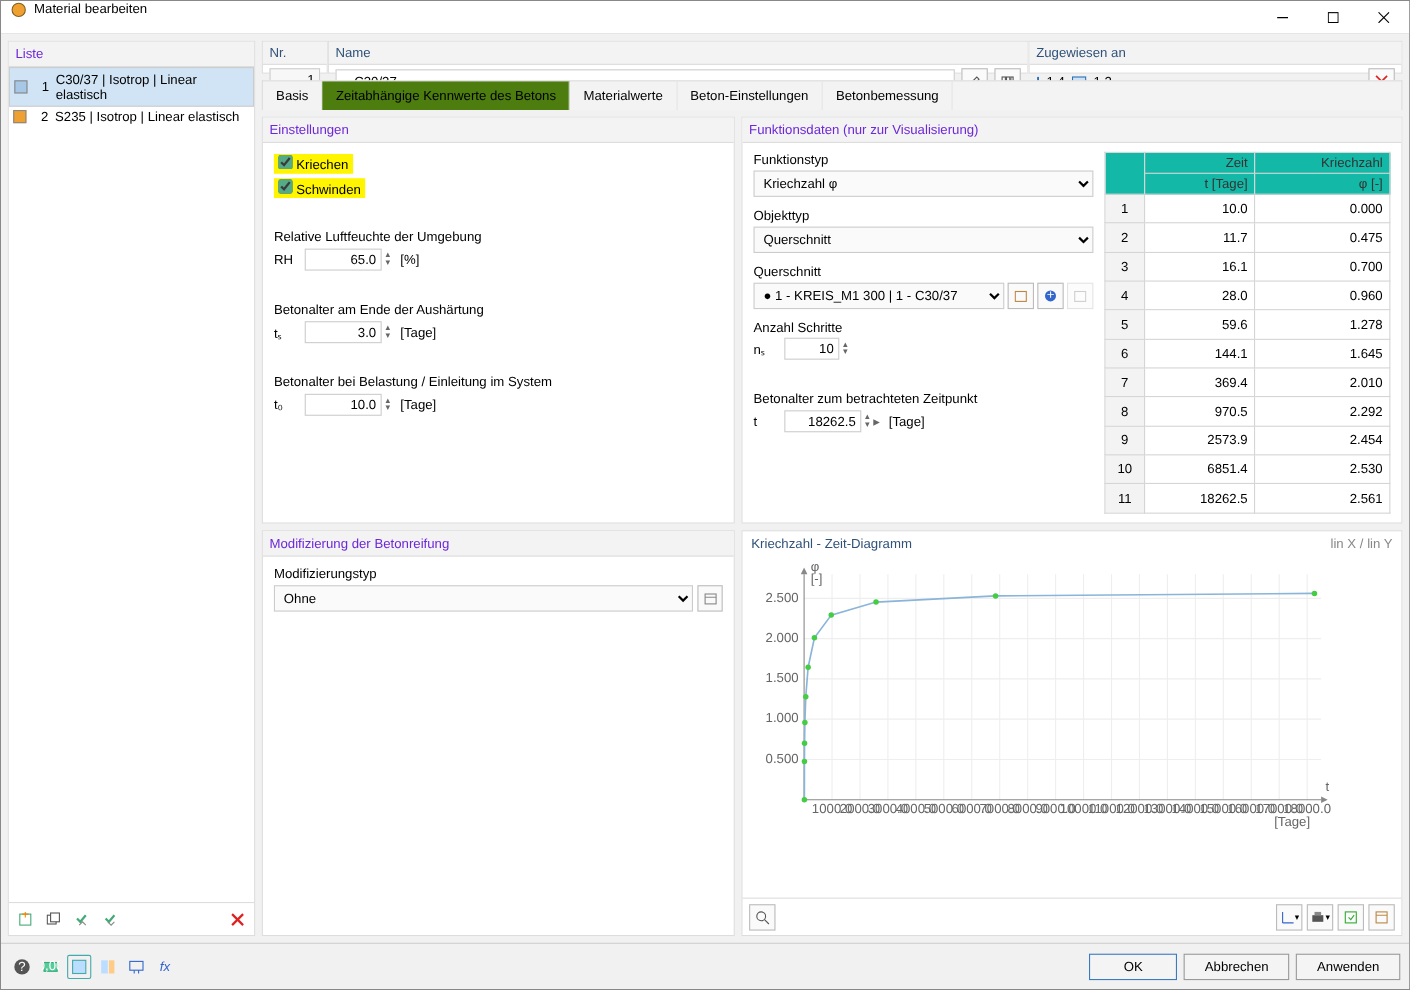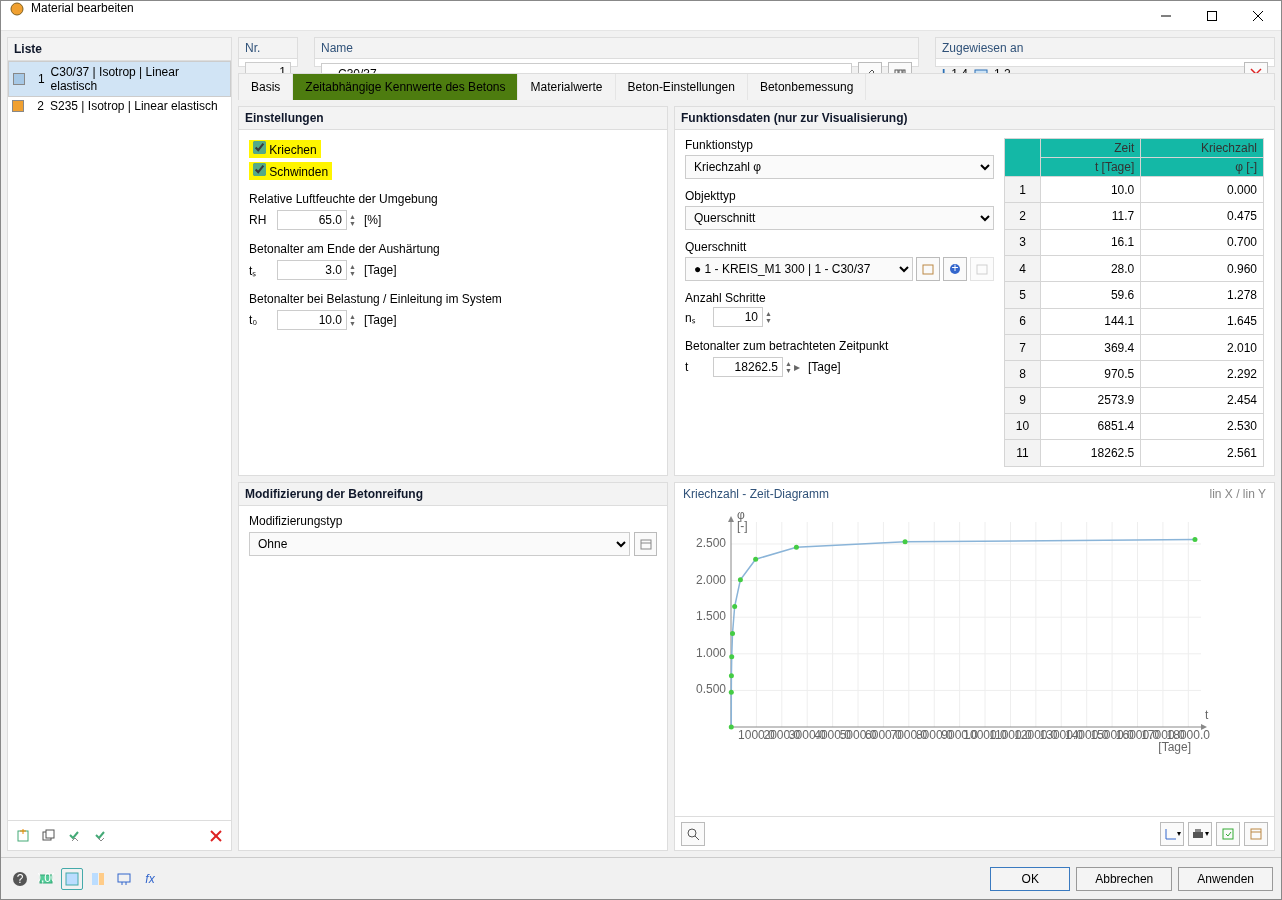--- a/index.html
+++ b/index.html
@@ -4,32 +4,32 @@
 <style>
 *{box-sizing:border-box;font-family:"Segoe UI",Tahoma,sans-serif;font-size:12px;margin:0;padding:0}
 body{background:#f0f0f0;width:1282px;height:900px;overflow:hidden}
 .window{width:1282px;height:900px;background:#fff;display:flex;flex-direction:column;border:1px solid #888}
 .titlebar{height:30px;background:#fff;display:flex;padding-left:8px;border-bottom:1px solid #e5e5e5}
 .titlebar .icon{width:16px;height:16px;margin-right:6px}
 .winbtns{margin-left:auto;display:flex}
 .winbtn{width:46px;height:30px;display:flex;align-items:center;justify-content:center}
 .content{flex:1;display:flex;padding:6px;gap:6px;background:#f1f1f1}
 .left{width:225px;display:flex;flex-direction:column;background:#fff;border:1px solid #ddd}
-.panel-hdr{background:#f3f3f3;border-bottom:1px solid #ddd;padding:4px 6px;color:#0f172a;font-weight:700}
+.panel-hdr{background:#f3f3f3;border-bottom:1px solid #ddd;padding:4px 6px;color:#6d28d9;font-weight:400}
 .listbody{flex:1;overflow:auto}
 .listrow{display:flex;align-items:center;padding:2px 4px;gap:6px}
 .listrow.sel{background:#d1e4f5}
 .sq{width:12px;height:12px;border:1px solid #888}
 .sq.blue{background:#a6c8e6}
 .sq.orange{background:#f0a030}
 .listrow .num{width:14px;text-align:right}
 .left-tools{height:30px;border-top:1px solid #ddd;display:flex;align-items:center;padding:0 4px;gap:4px}
 .toolbtn{width:22px;height:22px;display:flex;align-items:center;justify-content:center;border:1px solid transparent;border-radius:2px}
 .right{flex:1;display:flex;flex-direction:column;gap:6px}
-.toprow{display:flex;gap:16px;height:30px}
+.toprow{display:flex;gap:0;height:30px}
 .box{background:#fff;border:1px solid #ddd;display:flex;flex-direction:column}
 .lbl{padding:3px 6px;color:#305279;background:#f3f3f3;border-bottom:1px solid #ddd;font-weight:500}
 .boxbody{flex:1;display:flex;align-items:center;padding:3px 6px;gap:6px}
 .nr-box{width:60px}
 .name-box{flex:1}
 .assign-box{width:340px}
 .num-in{width:46px;text-align:right;padding:2px 4px;border:1px solid #ccc;background:#f7f7f7}
 .txt-in{flex:1;padding:3px 16px;border:1px solid #ccc}
 .iconbtn{width:24px;height:24px;border:1px solid #bbb;background:#fafafa;display:flex;align-items:center;justify-content:center;font-size:11px}
 .tabs{display:flex;background:#f3f3f3;border:1px solid #ddd;border-bottom:none}
@@ -42,21 +42,21 @@
 .panel{background:#fff;border:1px solid #ddd;display:flex;flex-direction:column}
 .panel-body{padding:8px 10px;flex:1}
 .chkrow{display:flex;align-items:flex-start;gap:6px;padding:2px 0}
 .hl{background:#fff500;display:inline-block;padding:1px 4px}
 .fieldrow{display:flex;align-items:center;gap:8px;padding:2px 0}
 .fieldrow .sym{width:20px}
 .spin{display:flex;align-items:center}
 .spin input{width:70px;text-align:right;padding:2px 4px;border:1px solid #ccc}
 .spinbtns{display:flex;flex-direction:column;margin-left:2px}
 .spinbtns span{font-size:7px;line-height:7px;color:#666;cursor:pointer}
-.sect-lbl{margin-top:10px;margin-bottom:2px}
+.sect-lbl{margin-top:26px;margin-bottom:2px}
 .sel{width:100%;padding:3px 4px;border:1px solid #ccc;background:#fafafa}
 .func-top{display:flex;gap:10px}
 .func-left{flex:1}
 .func-table{width:260px;border-collapse:collapse;font-size:11px}
 .func-table th,.func-table td{border:1px solid #d5d5d5;padding:2px 6px;text-align:right}
 .func-table th{background:#14b8a6;font-weight:normal;color:#333}
 .func-table td.idx{background:#f3f3f3;text-align:center;width:36px}
 .chart-hdr{display:flex;justify-content:space-between;padding:4px 8px 0 8px;color:#305279}
 .chart{flex:1;position:relative;margin:6px}
 .bottom-tools{height:34px;border-top:1px solid #ddd;display:flex;align-items:center;justify-content:space-between;padding:0 6px}

